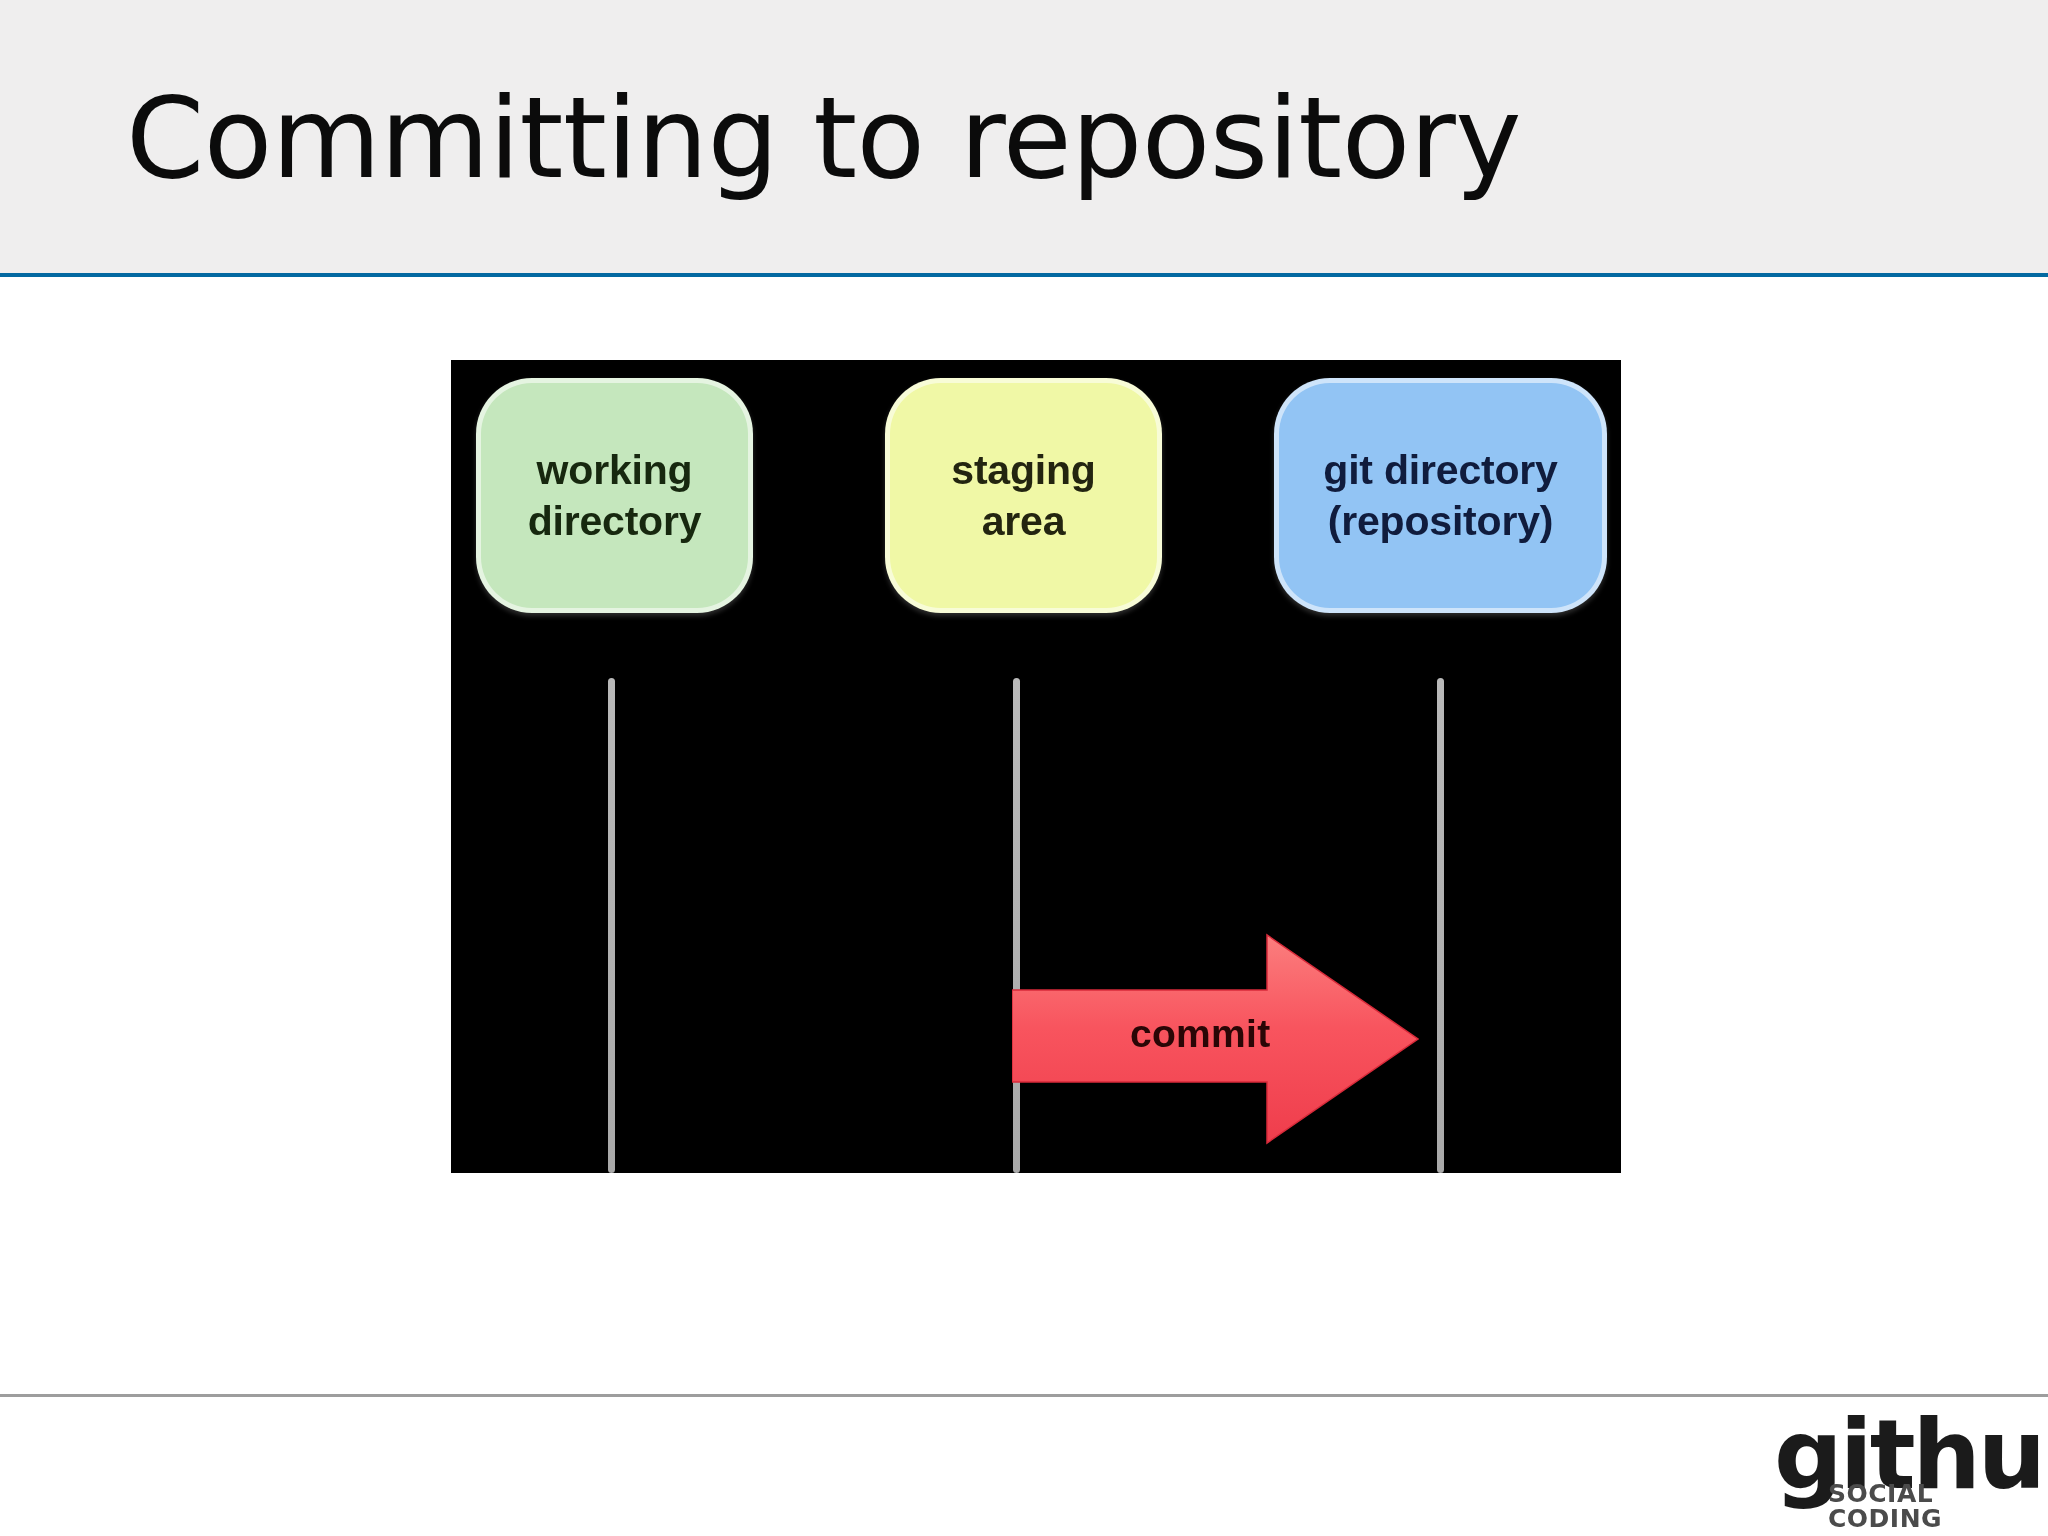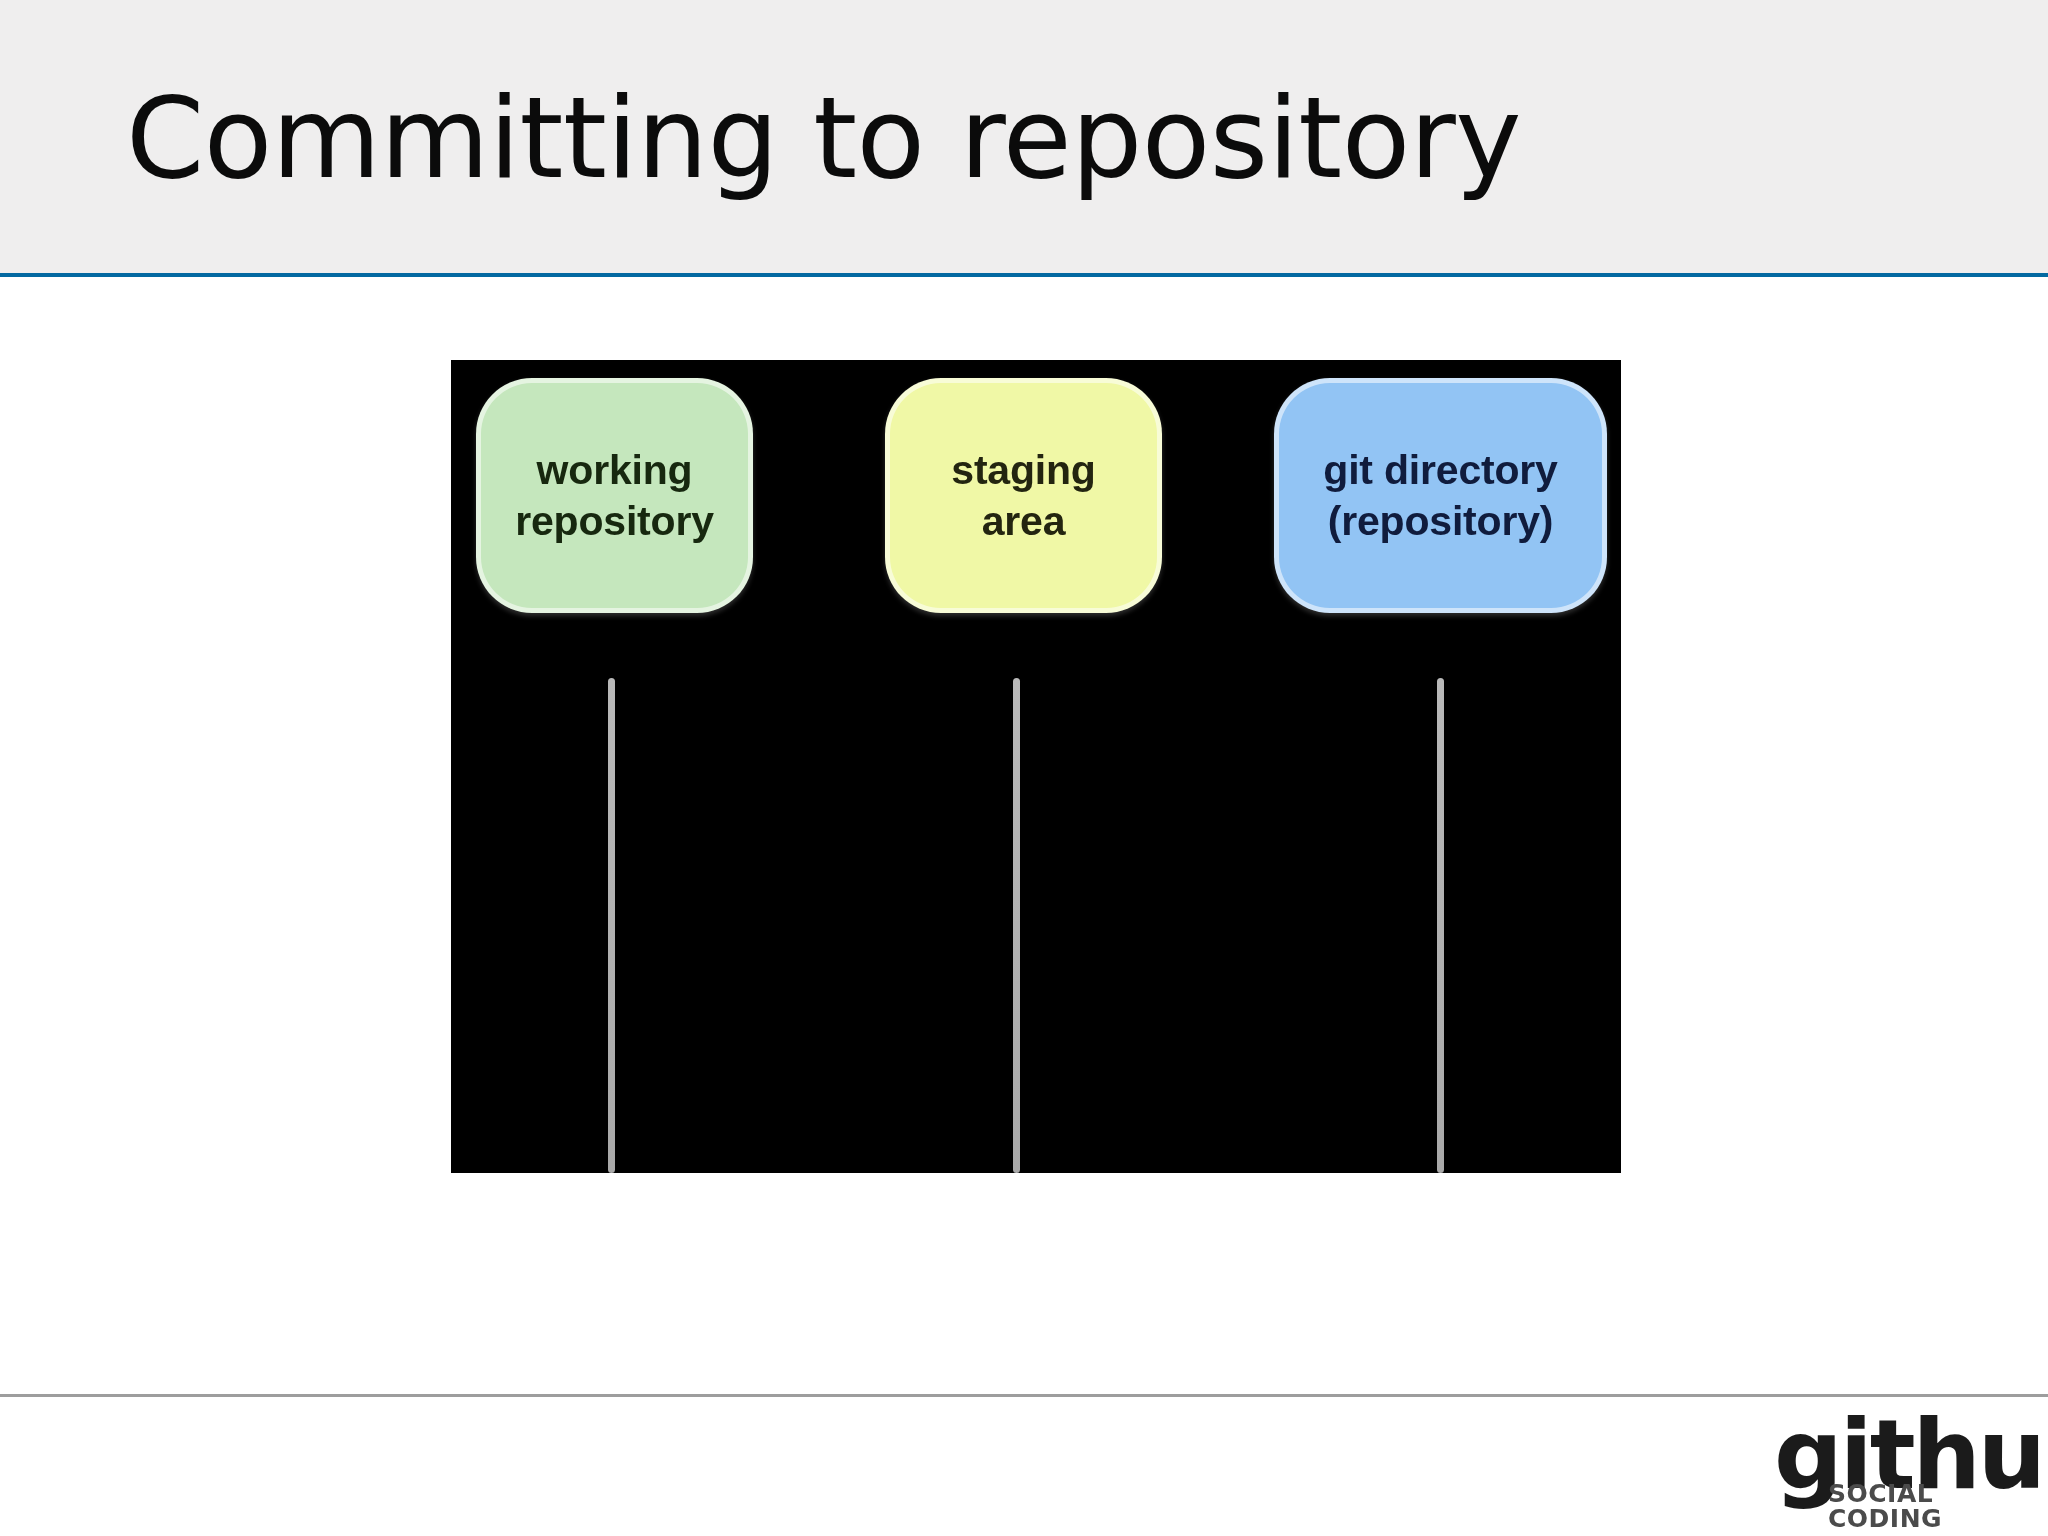--- a/index.html
+++ b/index.html
@@ -178,33 +178,46 @@
 <div class="slide-body">
 
   <div class="git-diagram">
 
     <div class="lifeline l-working"></div>
     <div class="lifeline l-staging"></div>
     <div class="lifeline l-gitdir"></div>
 
     <div class="stage-box box-working">
       <span class="stage-line">working</span>
-      <span class="stage-line">repository</span>
+      <span class="stage-line">directory</span>
     </div>
 
     <div class="stage-box box-staging">
       <span class="stage-line">staging</span>
       <span class="stage-line">area</span>
     </div>
 
     <div class="stage-box box-gitdir">
       <span class="stage-line">git directory</span>
       <span class="stage-line">(repository)</span>
     </div>
 
+    <div class="commit-arrow">
+      <svg viewBox="0 0 407 218" preserveAspectRatio="none">
+        <defs>
+          <linearGradient id="redgrad" x1="0" y1="0" x2="0" y2="1">
+            <stop offset="0%" stop-color="#fb7e7e"></stop>
+            <stop offset="45%" stop-color="#f8545e"></stop>
+            <stop offset="100%" stop-color="#ef3d4c"></stop>
+          </linearGradient>
+        </defs>
+        <polygon points="0,60 255,60 255,5 406,109 255,213 255,152 0,152" fill="url(#redgrad)" stroke="#d82a3a" stroke-width="1.5"></polygon>
+      </svg>
+      <div class="commit-arrow-label">commit</div>
+    </div>
 
   </div>
 </div>
 
 <div class="slide-footer">
   <div class="github-logo">
     <div class="gh-wordmark">github</div>
     <div class="gh-tagline">SOCIAL CODING</div>
   </div>
 </div>

